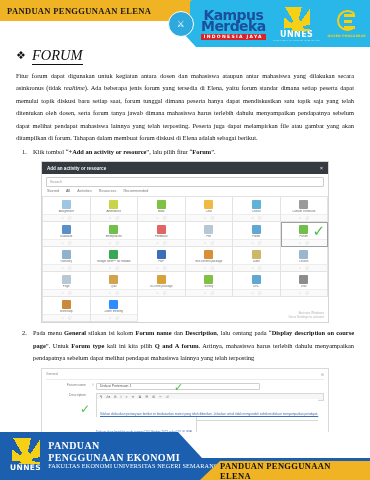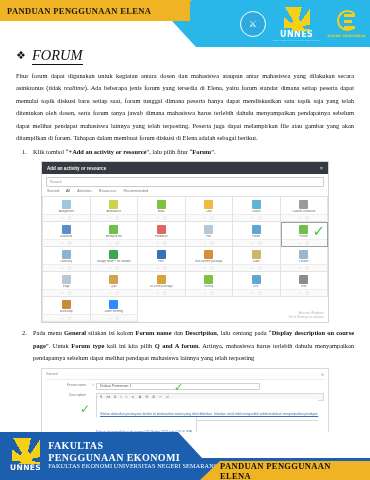--- a/index.html
+++ b/index.html
@@ -299,20 +299,25 @@
 </head>
 <body>
 
 <div class="header">
   <div class="ribbon-notch"></div>
   <div class="header-ribbon">PANDUAN PENGGUNAAN ELENA</div>
   <div class="header-white-wedge"></div>
 
   <div class="logo-row">
     <div class="logo-kemdikbud">⚔</div>
+    <div class="logo-km">
+      <div class="km-word">Kampus</div>
+      <div class="km-word2">Merdeka</div>
+      <div class="km-sub">INDONESIA JAYA</div>
+    </div>
     <div class="logo-unnes">
       <div class="unnes-mark"></div>
       <div class="unnes-text">UNNES</div>
       <div class="unnes-sub">UNIVERSITAS NEGERI SEMARANG</div>
     </div>
     <div class="logo-dosen">
       <div class="dosen-mark">
         <div class="dosen-bar" style="left:8px;top:5px;width:11px;height:2.6px;"></div>
         <div class="dosen-bar" style="left:8px;top:11px;width:8px;height:2.6px;"></div>
         <div class="dosen-bar" style="left:8px;top:17px;width:11px;height:2.6px;"></div>
@@ -638,19 +643,19 @@
 </div>
 
 <div class="footer">
   <div class="footer-white"></div>
   <div class="footer-left">
     <div class="f-unnes">
       <div class="unnes-mark"></div>
       <div class="unnes-text">UNNES</div>
     </div>
     <div class="f-text">
-      <div class="f-l1">FAKULTAS</div>
+      <div class="f-l1">PANDUAN</div>
       <div class="f-l2">PENGGUNAAN EKONOMI</div>
       <div class="f-l3">FAKULTAS EKONOMI UNIVERSITAS NEGERI SEMARANG</div>
     </div>
   </div>
   <div class="footer-ribbon">PANDUAN PENGGUNAAN ELENA</div>
 </div>
 
 </body></html>

